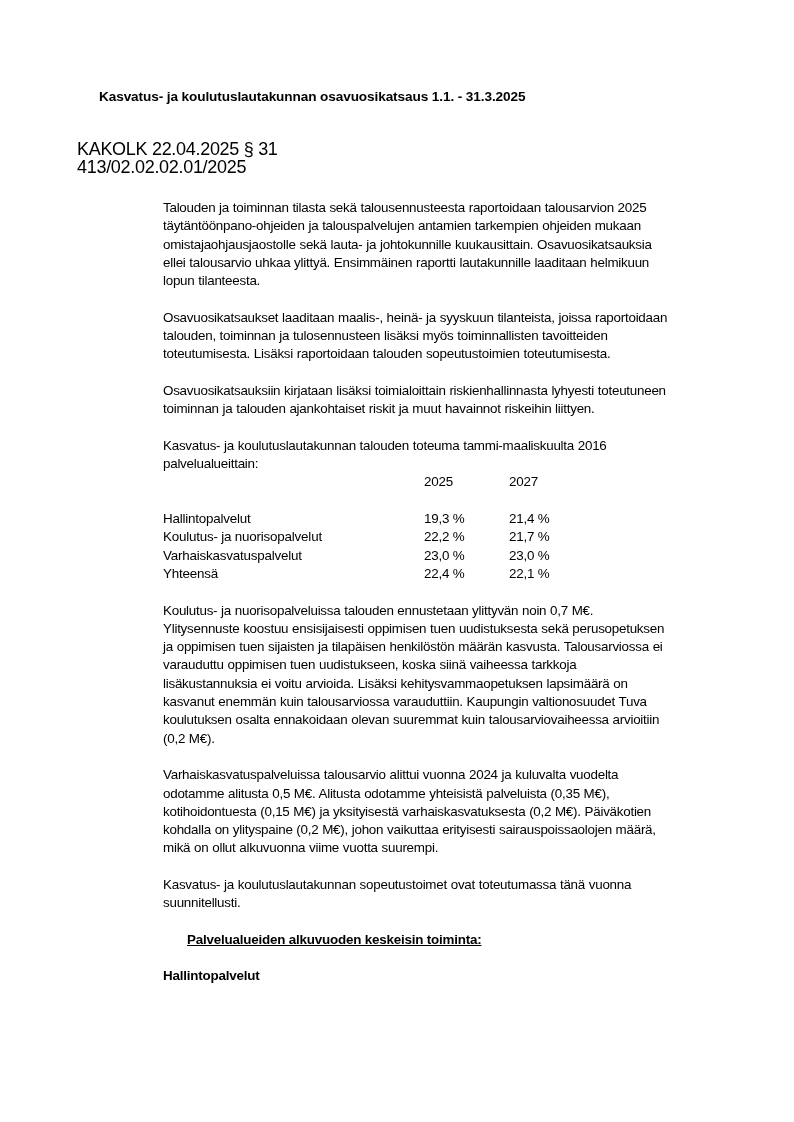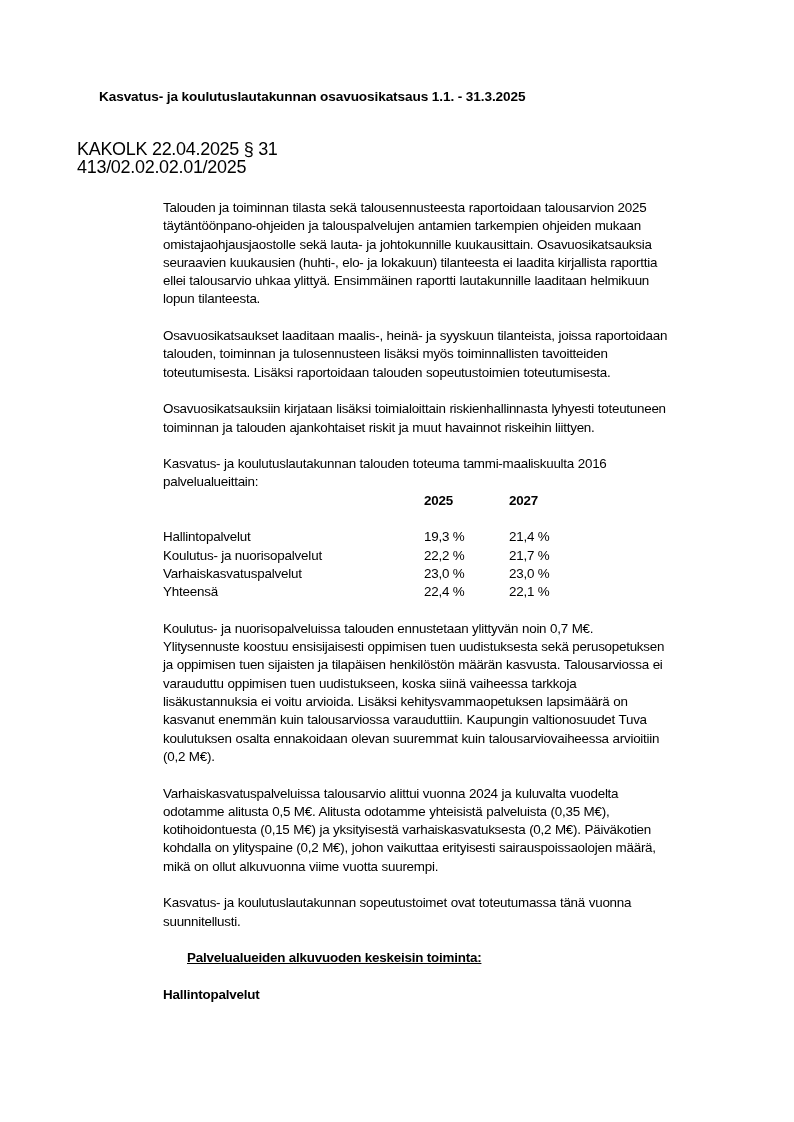--- a/index.html
+++ b/index.html
@@ -55,21 +55,21 @@
       line-height: 18.3px;
     }
     .table .row {
       display: flex;
       white-space: nowrap;
       letter-spacing: -0.2px;
     }
     .table .c-label { width: 261px; }
     .table .c-2025 { width: 85px; }
     .table .c-2024 { width: 100px; }
-    .table .hdr { font-weight: bold; align-items: center; }
+    .table .hdr { font-weight: normal; align-items: center; }
     .table .spacer { height: 18.3px; }
     .section-heading {
       font-weight: bold;
       text-decoration: underline;
       line-height: 18.3px;
       margin: 0 0 18.3px 0;
       letter-spacing: -0.2px;
       white-space: nowrap;
       padding-left: 24px;
     }
@@ -91,21 +91,20 @@
     <div>KAKOLK 22.04.2025 § 31</div>
     <div>413/02.02.02.01/2025</div>
   </div>
 
   <div class="body-block">
 
     <div class="para">
       <span class="ln">Talouden ja toiminnan tilasta sekä talousennusteesta raportoidaan talousarvion 2025</span>
       <span class="ln">täytäntöönpano-ohjeiden ja talouspalvelujen antamien tarkempien ohjeiden mukaan</span>
       <span class="ln">omistajaohjausjaostolle sekä lauta- ja johtokunnille kuukausittain. Osavuosikatsauksia</span>
-      <span class="ln">seuraavien kuukausien (huhti-, elo- ja lokakuun) tilanteesta ei laadita kirjallista raporttia</span>
       <span class="ln">ellei talousarvio uhkaa ylittyä. Ensimmäinen raportti lautakunnille laaditaan helmikuun</span>
       <span class="ln">lopun tilanteesta.</span>
     </div>
 
     <div class="para">
       <span class="ln">Osavuosikatsaukset laaditaan maalis-, heinä- ja syyskuun tilanteista, joissa raportoidaan</span>
       <span class="ln">talouden, toiminnan ja tulosennusteen lisäksi myös toiminnallisten tavoitteiden</span>
       <span class="ln">toteutumisesta. Lisäksi raportoidaan talouden sopeutustoimien toteutumisesta.</span>
     </div>
 

